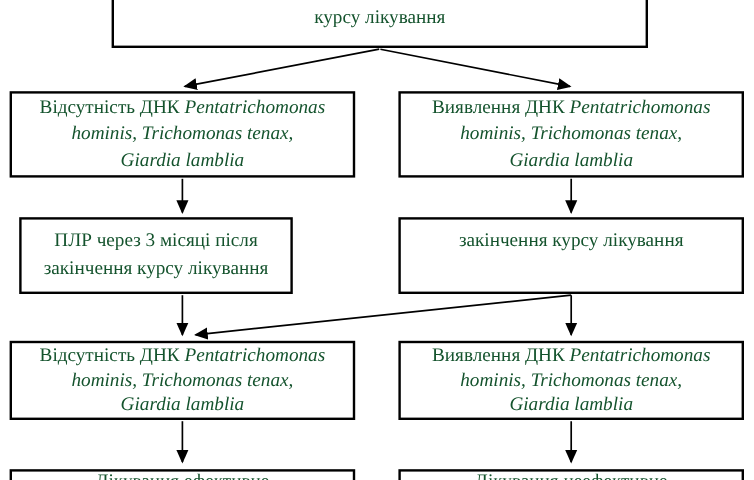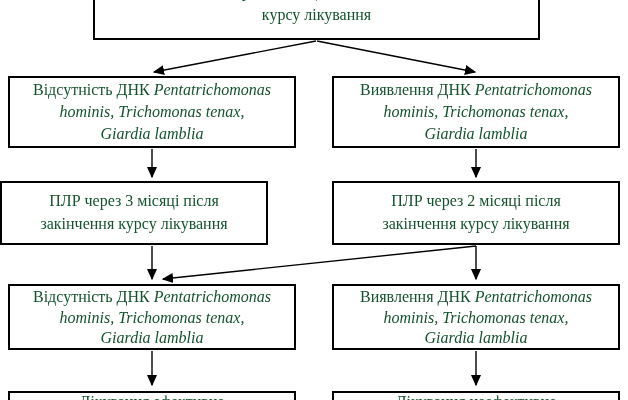--- a/index.html
+++ b/index.html
@@ -21,21 +21,21 @@
     font-size:16px;
   }
   .box .ln{display:block;white-space:nowrap;}
   .it{font-style:italic;}
   
   #box-top{left:93px;top:-24px;width:447px;height:64px;padding-top:2px;line-height:23px;}
   
   #box-neg1{left:8px;top:76px;width:288px;height:72px;padding-top:1px;line-height:22px;}
   #box-pos1{left:332px;top:76px;width:288px;height:72px;padding-top:1px;line-height:22px;}
   
-  #box-pcr3{left:0;top:181px;width:268px;height:64px;padding-top:6px;line-height:23px;}
+  #box-pcr3{left:16px;top:181px;width:228px;height:64px;padding-top:6px;line-height:23px;}
   #box-pcr2{left:332px;top:181px;width:288px;height:64px;padding-top:6px;line-height:23px;}
   
   #box-neg2{left:8px;top:284px;width:288px;height:66px;padding-top:1px;line-height:20.5px;}
   #box-pos2{left:332px;top:284px;width:288px;height:66px;padding-top:1px;line-height:20.5px;}
   
   #box-eff{left:8px;top:391px;width:288px;height:45px;padding-top:0;line-height:17px;}
   #box-ineff{left:332px;top:391px;width:288px;height:45px;padding-top:0;line-height:17px;}
   #arrow-layer{position:absolute;left:0;top:0;width:628px;height:400px;pointer-events:none;}
   #arrow-layer line{stroke:#000000;stroke-width:1.4;}
 </style>
@@ -77,21 +77,20 @@
     <span class="ln it">hominis, Trichomonas tenax,</span>
     <span class="ln it">Giardia lamblia</span>
   </div>
 
   <div class="box" id="box-pcr3">
     <span class="ln">ПЛР через 3 місяці після</span>
     <span class="ln">закінчення курсу лікування</span>
   </div>
 
   <div class="box" id="box-pcr2">
-    <span class="ln">ПЛР через 2 місяці після</span>
     <span class="ln">закінчення курсу лікування</span>
   </div>
 
   <div class="box" id="box-neg2">
     <span class="ln"><span>Відсутність ДНК </span><span class="it">Pentatrichomonas</span></span>
     <span class="ln it">hominis, Trichomonas tenax,</span>
     <span class="ln it">Giardia lamblia</span>
   </div>
 
   <div class="box" id="box-pos2">

